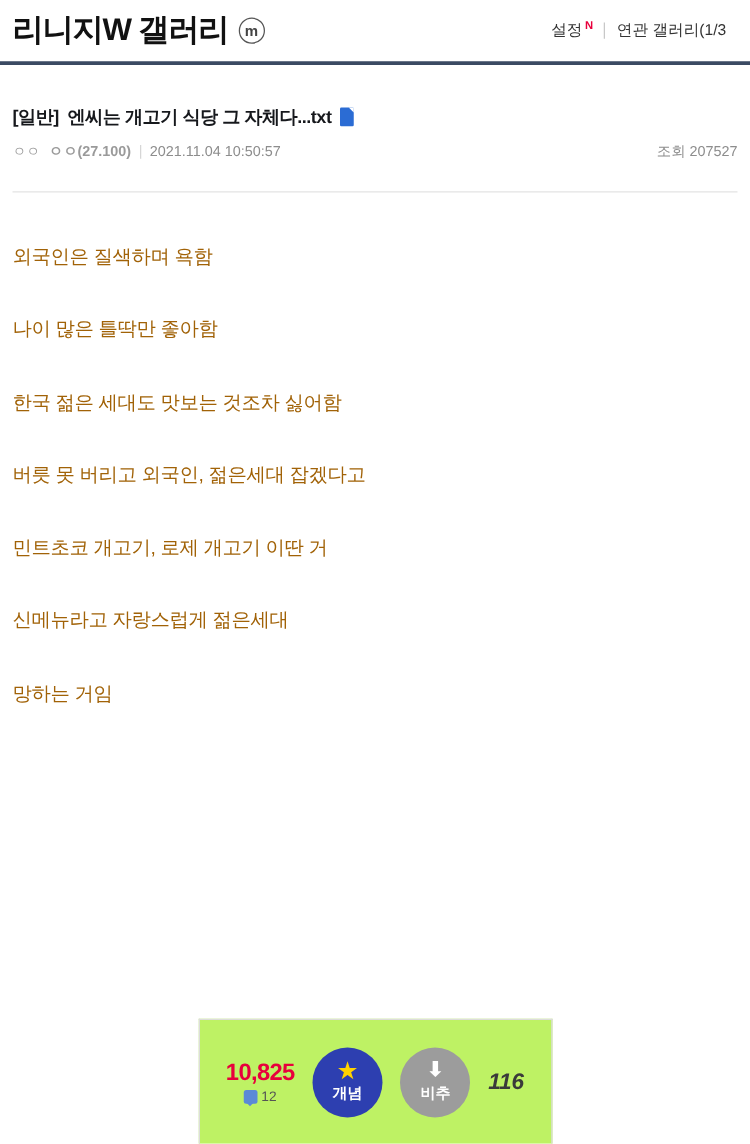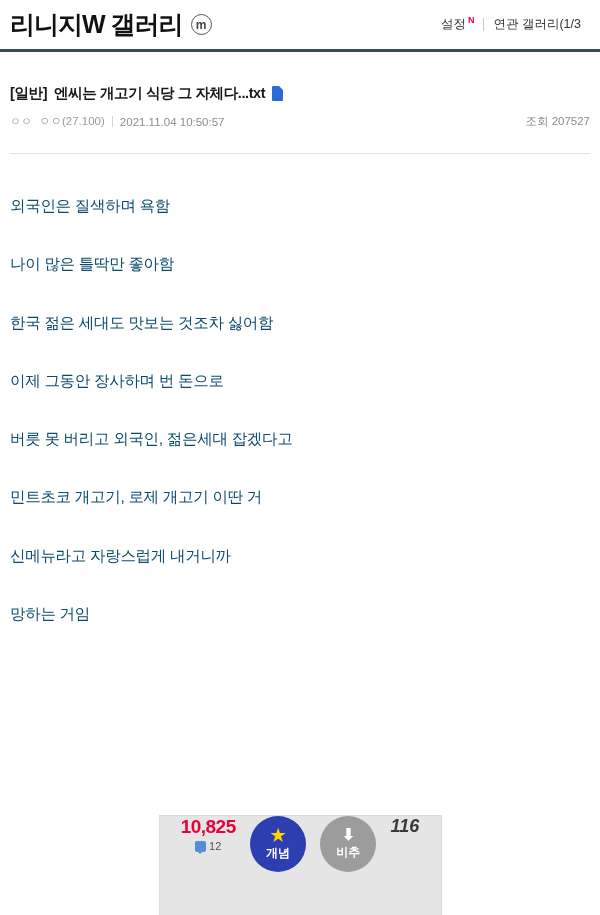--- a/index.html
+++ b/index.html
@@ -125,58 +125,59 @@
     align-items: center;
     gap: 7px;
   }
   .glasses-icon {
     display: inline-flex;
     align-items: center;
     gap: 1px;
     color: #9a9a9a;
     font-size: 11px;
   }
-  .meta-author { color: #9a9a9a; }
+  .meta-author { color: #9a9a9a; font-weight: bold; }
   .meta-divider {
     width: 1px;
     height: 11px;
     background: #d6d6d6;
     display: inline-block;
   }
   .meta-date { color: #8d8d8d; }
   .meta-views { color: #8d8d8d; }
 
   
   .post-body {
     padding: 40px 10px 0 10px;
     font-size: 15.5px;
     line-height: 1.5;
-    color: #0c4a6e;
+    color: #a16207;
     letter-spacing: -0.3px;
   }
   .post-body p {
     margin: 0 0 35px 0;
   }
 
   
   .reaction-wrap {
     position: absolute;
     left: 0;
     right: 0;
     bottom: 0;
     display: flex;
     justify-content: center;
   }
   .reaction-box {
     width: 283px;
     height: 100px;
     border: 1px solid #dcdcdc;
     border-bottom: none;
-    background: #e5e5e5;
-    display: flex;
+    background: #bef264;
+    display: flex;
+    align-items: center;
     justify-content: space-around;
     padding: 0 14px;
   }
   .up-count {
     display: flex;
     flex-direction: column;
     align-items: center;
     gap: 2px;
   }
   .up-num {
@@ -278,24 +279,23 @@
       <span class="meta-views">조회</span>
       <span class="meta-views">207527</span>
     </div>
   </div>
 </div>
 
 <div class="post-body">
   <p>외국인은 질색하며 욕함</p>
   <p>나이 많은 틀딱만 좋아함</p>
   <p>한국 젊은 세대도 맛보는 것조차 싫어함</p>
-  <p>이제 그동안 장사하며 번 돈으로</p>
   <p>버릇 못 버리고 외국인, 젊은세대 잡겠다고</p>
   <p>민트초코 개고기, 로제 개고기 이딴 거</p>
-  <p>신메뉴라고 자랑스럽게 내거니까</p>
+  <p>신메뉴라고 자랑스럽게 젊은세대</p>
   <p>망하는 거임</p>
 </div>
 
 <div class="reaction-wrap">
   <div class="reaction-box">
     <div class="up-count">
       <span class="up-num">10,825</span>
       <span class="sub-count">
         <span class="sub-icon"></span>
         <span>12</span>

